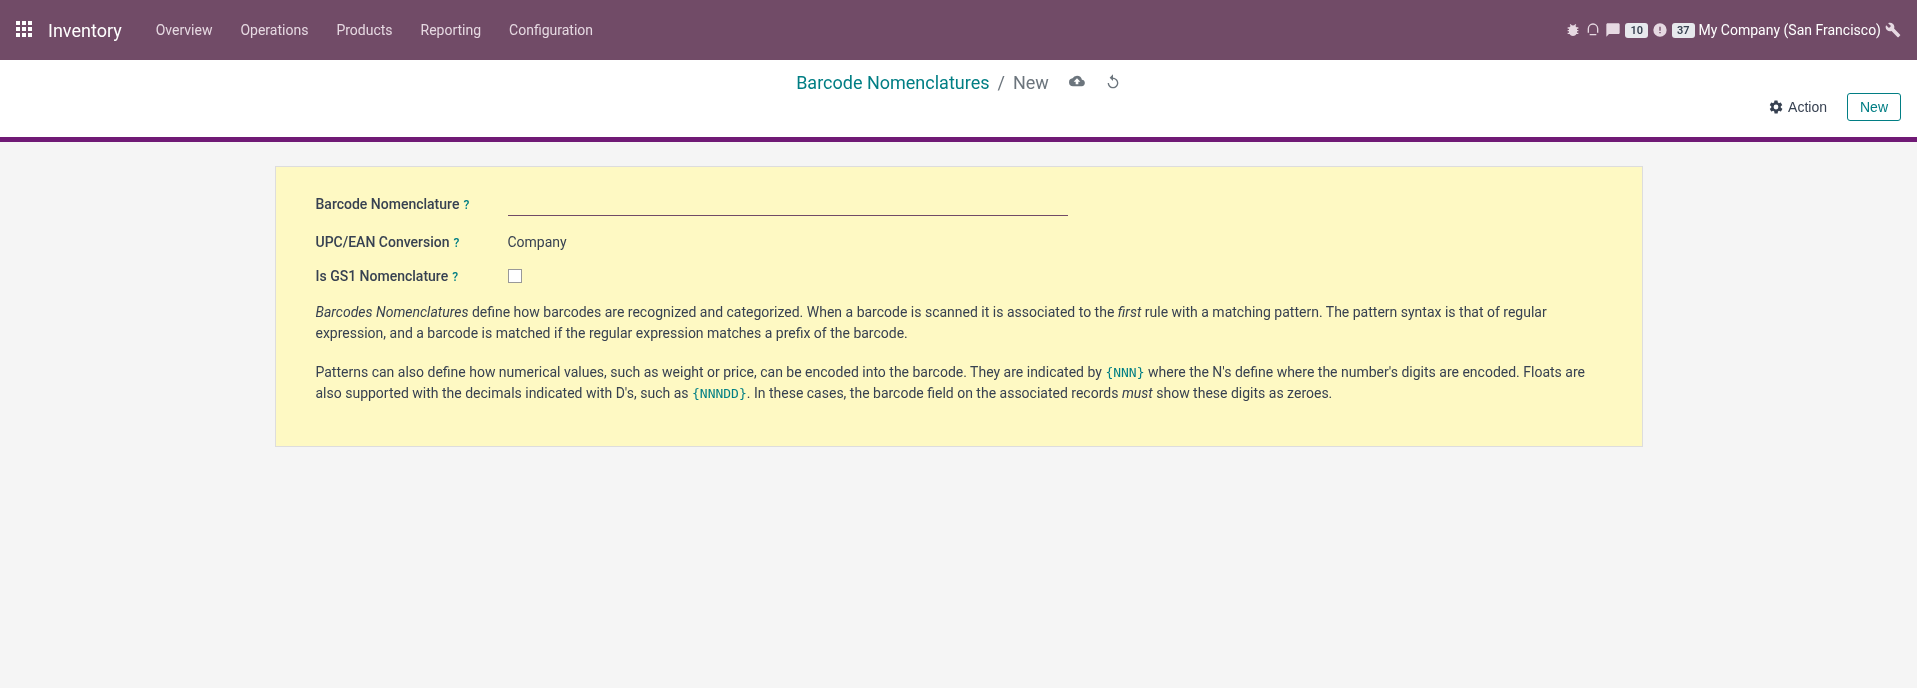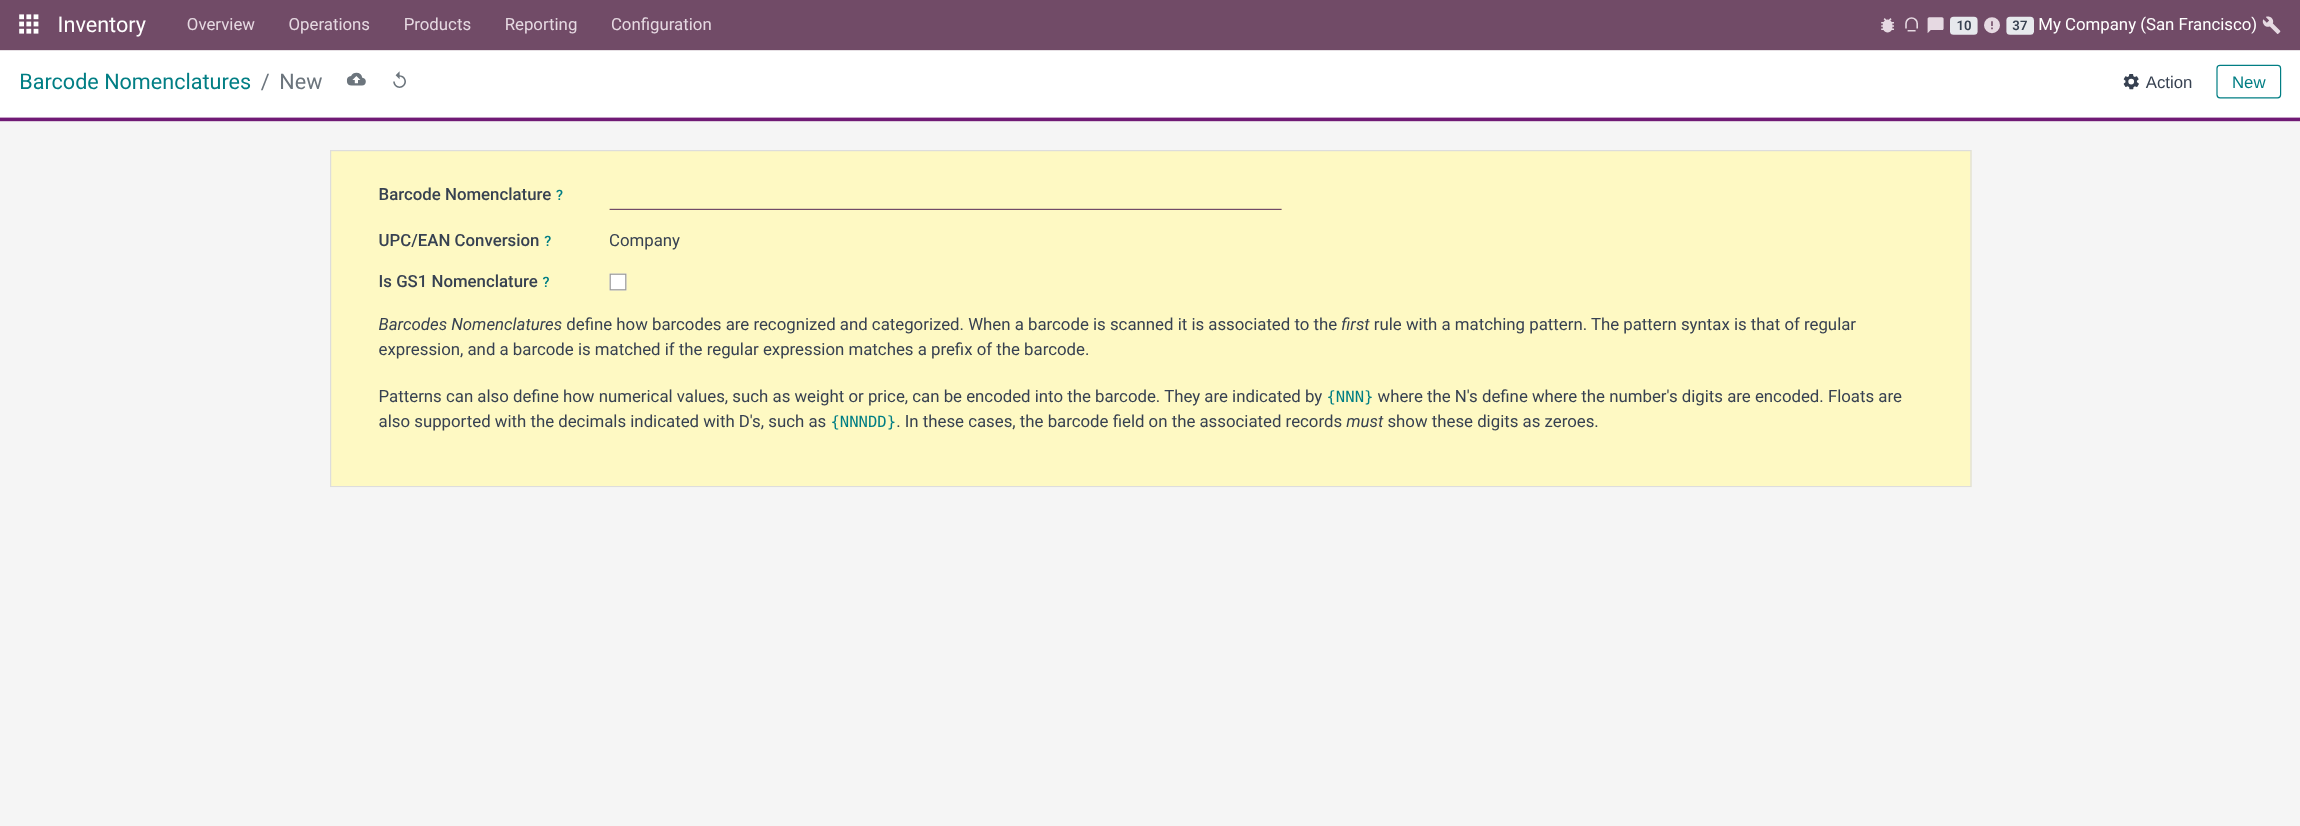--- a/index.html
+++ b/index.html
@@ -1,29 +1,29 @@
 <!DOCTYPE html>
 <html><head>
 <meta charset="utf-8">
 <style>
 * { box-sizing: border-box; margin: 0; padding: 0; }
 body { font-family: -apple-system, BlinkMacSystemFont, "Segoe UI", Roboto, "Helvetica Neue", Arial, sans-serif; background: #f5f5f5; color: #374151; font-size: 14px; }
-.navbar { background: #714b67; color: #fff; display: flex; align-items: center; height: 42px; padding: 0 16px; }
+.navbar { background: #714b67; color: #fff; display: flex; align-items: center; height: 60px; padding: 0 16px; }
 .nav-left { display: flex; align-items: center; gap: 0; }
 .apps-icon { width: 18px; height: 18px; display: grid; grid-template-columns: repeat(3,4px); grid-template-rows: repeat(3,4px); gap: 2px; margin-right: 14px; cursor: pointer; }
 .apps-icon span { background: #fff; width: 4px; height: 4px; }
 .brand { font-size: 18px; color: #fff; margin-right: 20px; cursor: pointer; }
 .nav-link { color: #e6d9e2; padding: 0 14px; height: 46px; display: flex; align-items: center; cursor: pointer; font-size: 14px; }
 .nav-right { margin-left: auto; display: flex; align-items: center; gap: 4px; }
 .nav-icon { color: #e6d9e2; cursor: pointer; display: flex; align-items: center; position: relative; }
 .badge { background: #e7e9ed; color: #374151; font-size: 11px; font-weight: 600; padding: 1px 5px; border-radius: 3px; margin-left: 4px; }
 .company { color: #fff; cursor: pointer; font-size: 14px; }
 .avatar { width: 24px; height: 24px; border-radius: 50%; background: linear-gradient(135deg, #d4a574, #b8875f); display: inline-block; margin-right: 6px; vertical-align: middle; }
 .user { color: #fff; cursor: pointer; display: flex; align-items: center; font-size: 14px; }
-.control-panel { background: #fff; padding: 12px 16px 16px 16px; display: flex; align-items: center; border-bottom: 3px solid #701a75; }
+.control-panel { background: #fff; padding: 12px 16px 16px 16px; display: flex; align-items: center; border-bottom: 5px solid #701a75; flex-direction: column; }
 .breadcrumb { display: flex; align-items: center; gap: 8px; font-size: 18px; }
 .breadcrumb-link { color: #017e84; cursor: pointer; }
 .breadcrumb-sep { color: #6c757d; }
 .breadcrumb-current { color: #6c757d; }
 .bc-icon { color: #6c757d; margin-left: 12px; cursor: pointer; }
 .cp-right { margin-left: auto; display: flex; align-items: center; gap: 10px; }
 .action-btn { color: #374151; background: none; border: none; cursor: pointer; display: flex; align-items: flex-end; gap: 4px; font-size: 14px; padding: 6px 10px; }
 .btn-outline { border: 1px solid #017e84; color: #017e84; background: #fff; padding: 5px 12px; cursor: pointer; font-size: 14px; border-radius: 3px; }
 .content { max-width: 1400px; margin: 0 auto; padding: 0 16px; }
 .sheet { background: #fef9c3; border: 1px solid #ddd; margin-top: 24px; padding: 24px 40px; }

